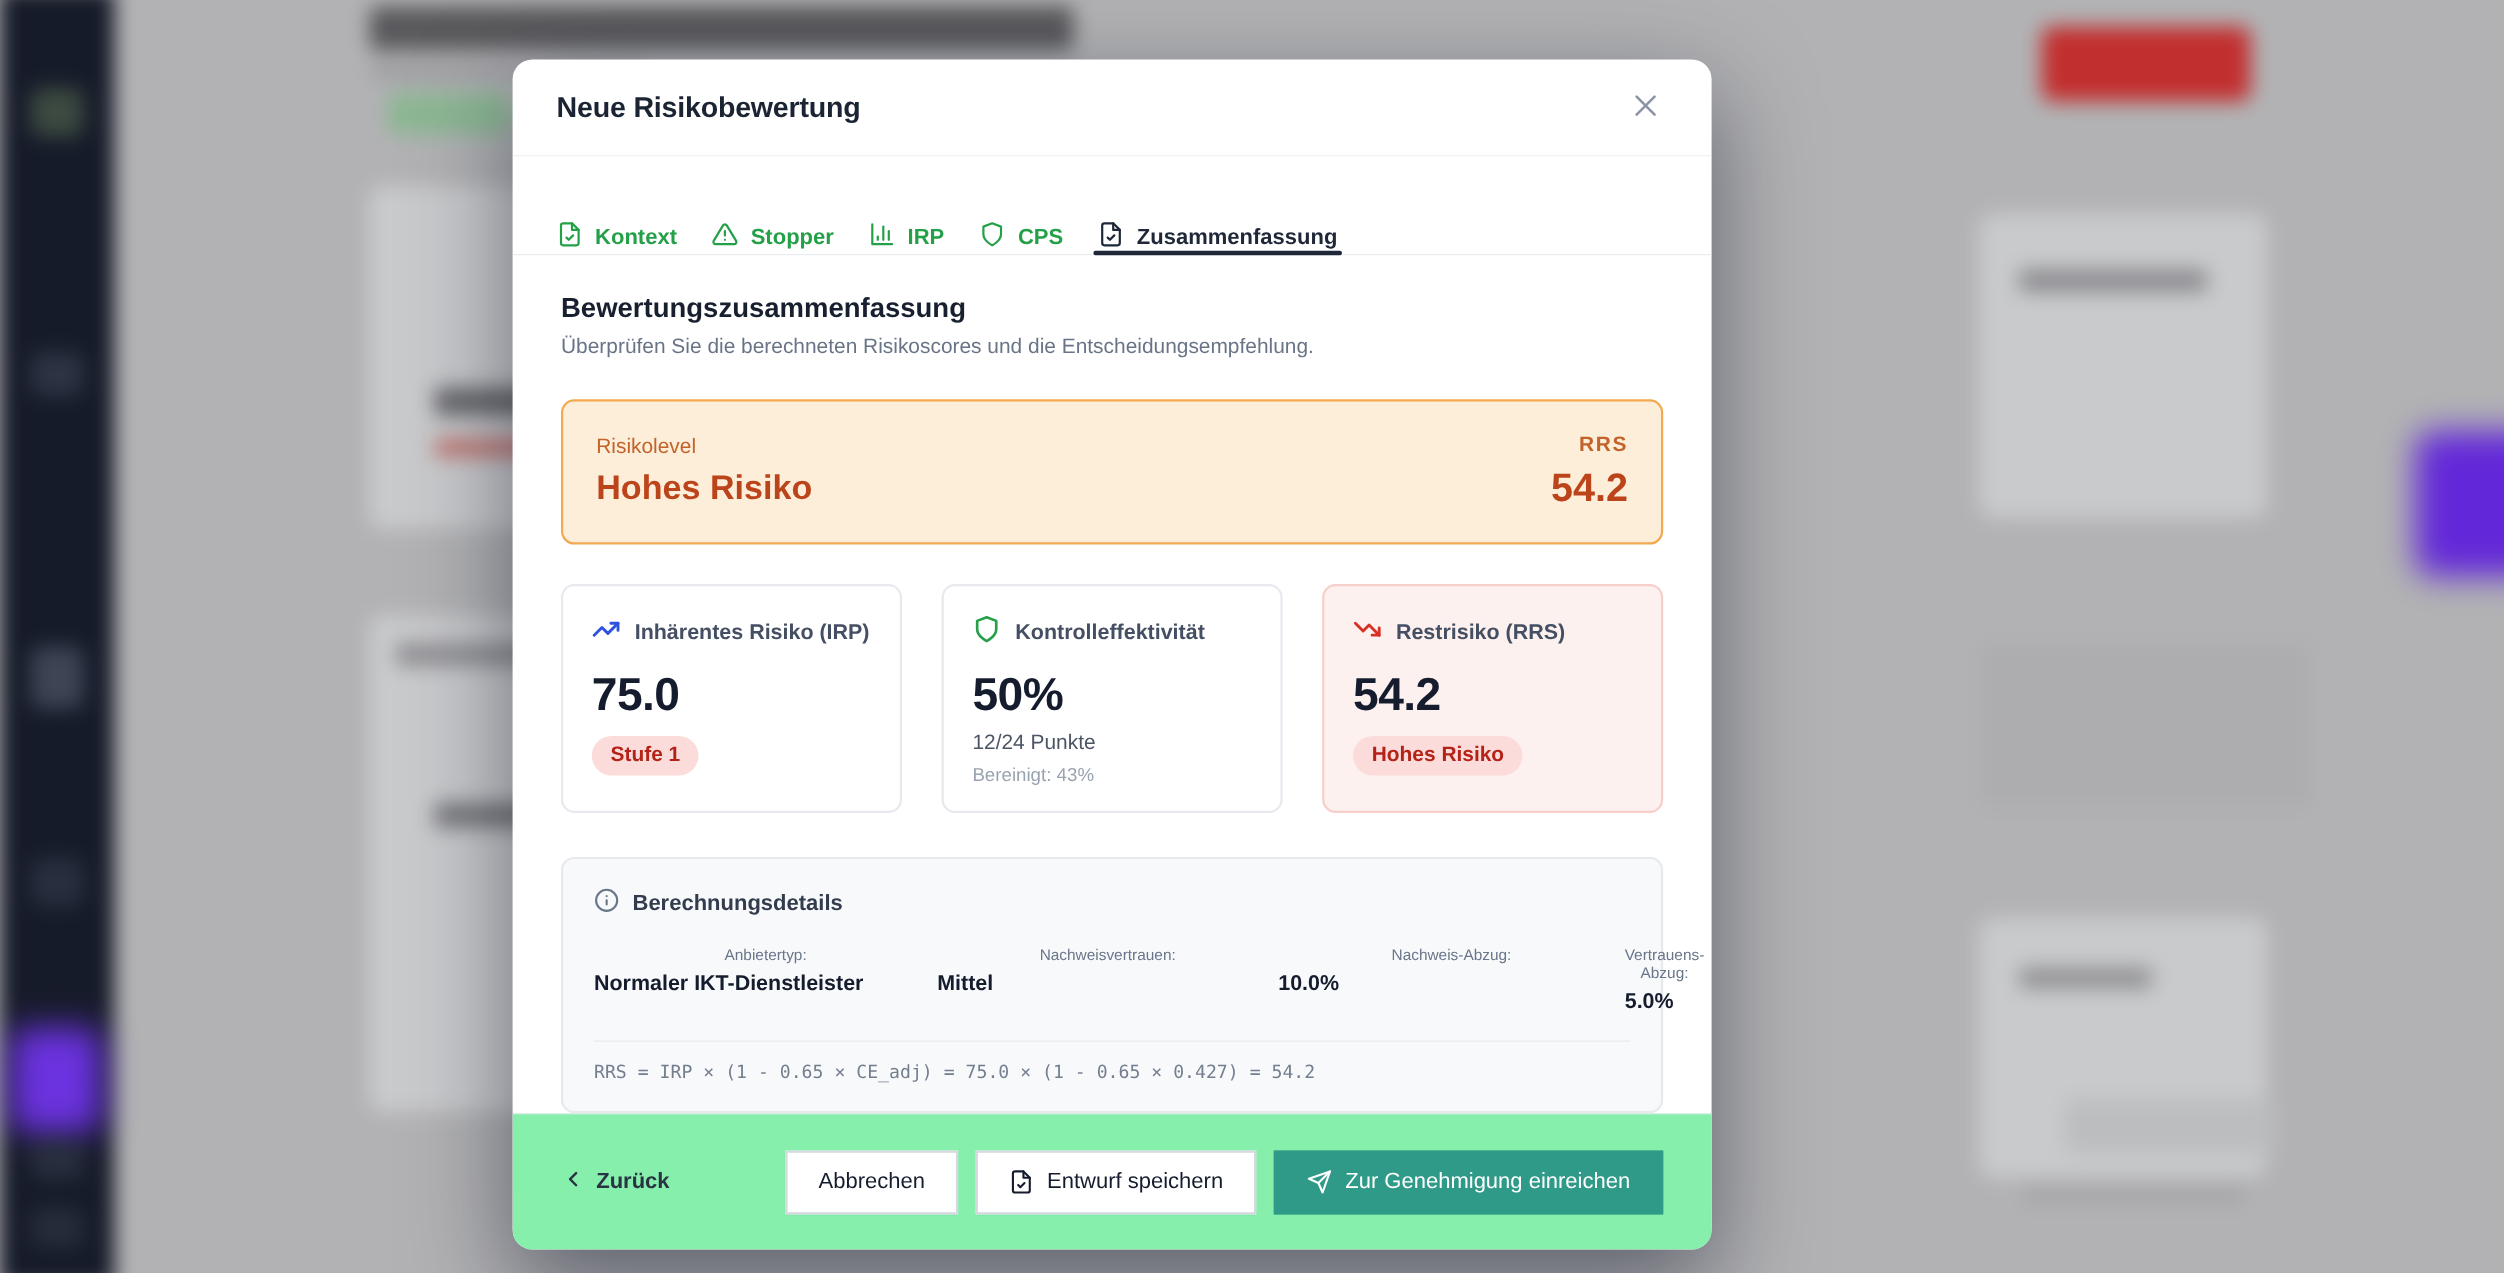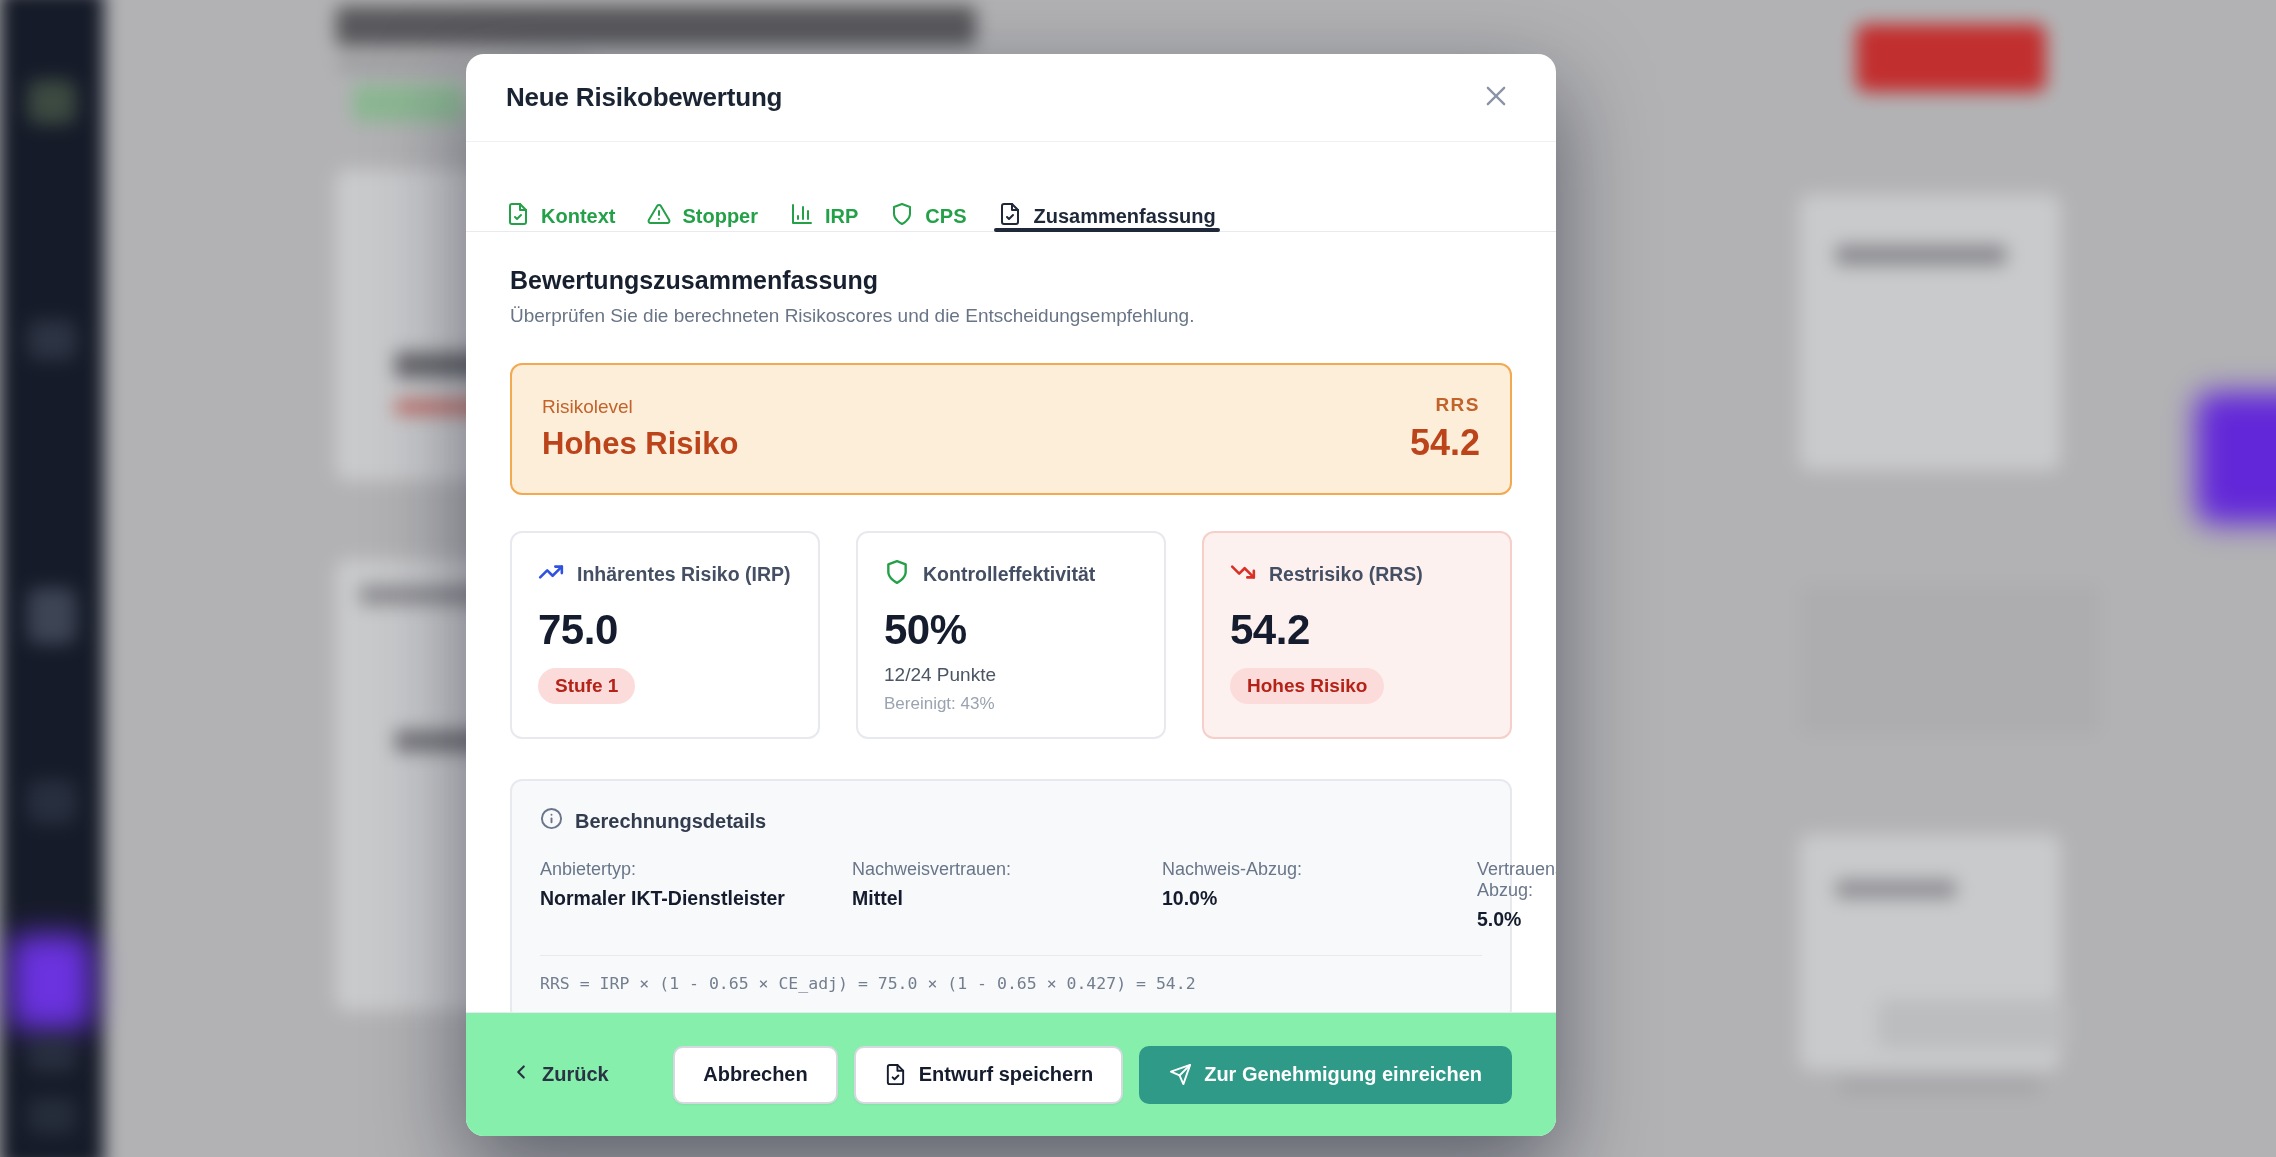--- a/index.html
+++ b/index.html
@@ -88,36 +88,36 @@
           background:var(--risk-red-bg,#fbdcda); color:var(--risk-red,#b42318);
           font-size:19px; font-weight:700; }
   .card-line1 { margin-top:10px; font-size:19px; color:#4b5563; }
   .card-line2 { margin-top:8px; font-size:17px; color:#9aa3b0; }
 
   .details { margin-top:40px; background:#f8f9fb; border:2px solid #e7e9ee; border-radius:12px;
              padding:26px 28px; }
   .details-head { display:flex; align-items:center; gap:12px; font-size:20px; font-weight:600; color:#333c4e; }
   .details-head svg { width:23px; height:23px; color:#69768a; }
   .fields { margin-top:24px; display:grid; grid-template-columns:312px 310px 315px auto; }
-  .f-label { font-size:18px; color:#69768a; }
+  .f-label { font-size:14px; color:#69768a;text-align:center; }
   .f-value { margin-top:7px; font-size:19.5px; font-weight:700; color:#141c2e; }
   .formula { margin-top:24px; border-top:1px solid #e7e9ee; padding-top:18px;
              font-family:"DejaVu Sans Mono","Liberation Mono",monospace;
              font-size:16.5px; color:#737e8f; }
 
   .m-footer { position:absolute; left:0; right:0; bottom:0; height:124px;
               border-top:1px solid #e8eaee; display:flex; align-items:center;
               justify-content:space-between; padding:0 44px; background:#86efac; }
   .back-link { display:flex; align-items:center; gap:10px; font-size:20px; font-weight:600;
                color:#2a3344; cursor:pointer; background:none; border:none;
                font-family:inherit; }
   .back-link svg { width:22px; height:22px; }
   .footer-right { display:flex; align-items:center; gap:16px; }
   .btn { height:58px; display:flex; align-items:center; gap:12px; padding:0 28px;
-         border-radius:10px; font-size:20px; font-weight:700; cursor:pointer;
+         border-radius:0; font-size:20px; font-weight:400; cursor:pointer;
          font-family:inherit; }
   .btn svg { width:23px; height:23px; }
   .btn.ghost { background:#fff; border:2px solid #d5d9df; color:#141c2e;
                box-shadow:0 1px 2px rgba(20,28,46,.06); }
   .btn.primary { background:var(--accent-teal,#2f9a88); border:2px solid var(--accent-teal,#2f9a88);
                  color:#fff; }
 </style>
 </head>
 <body>
 

